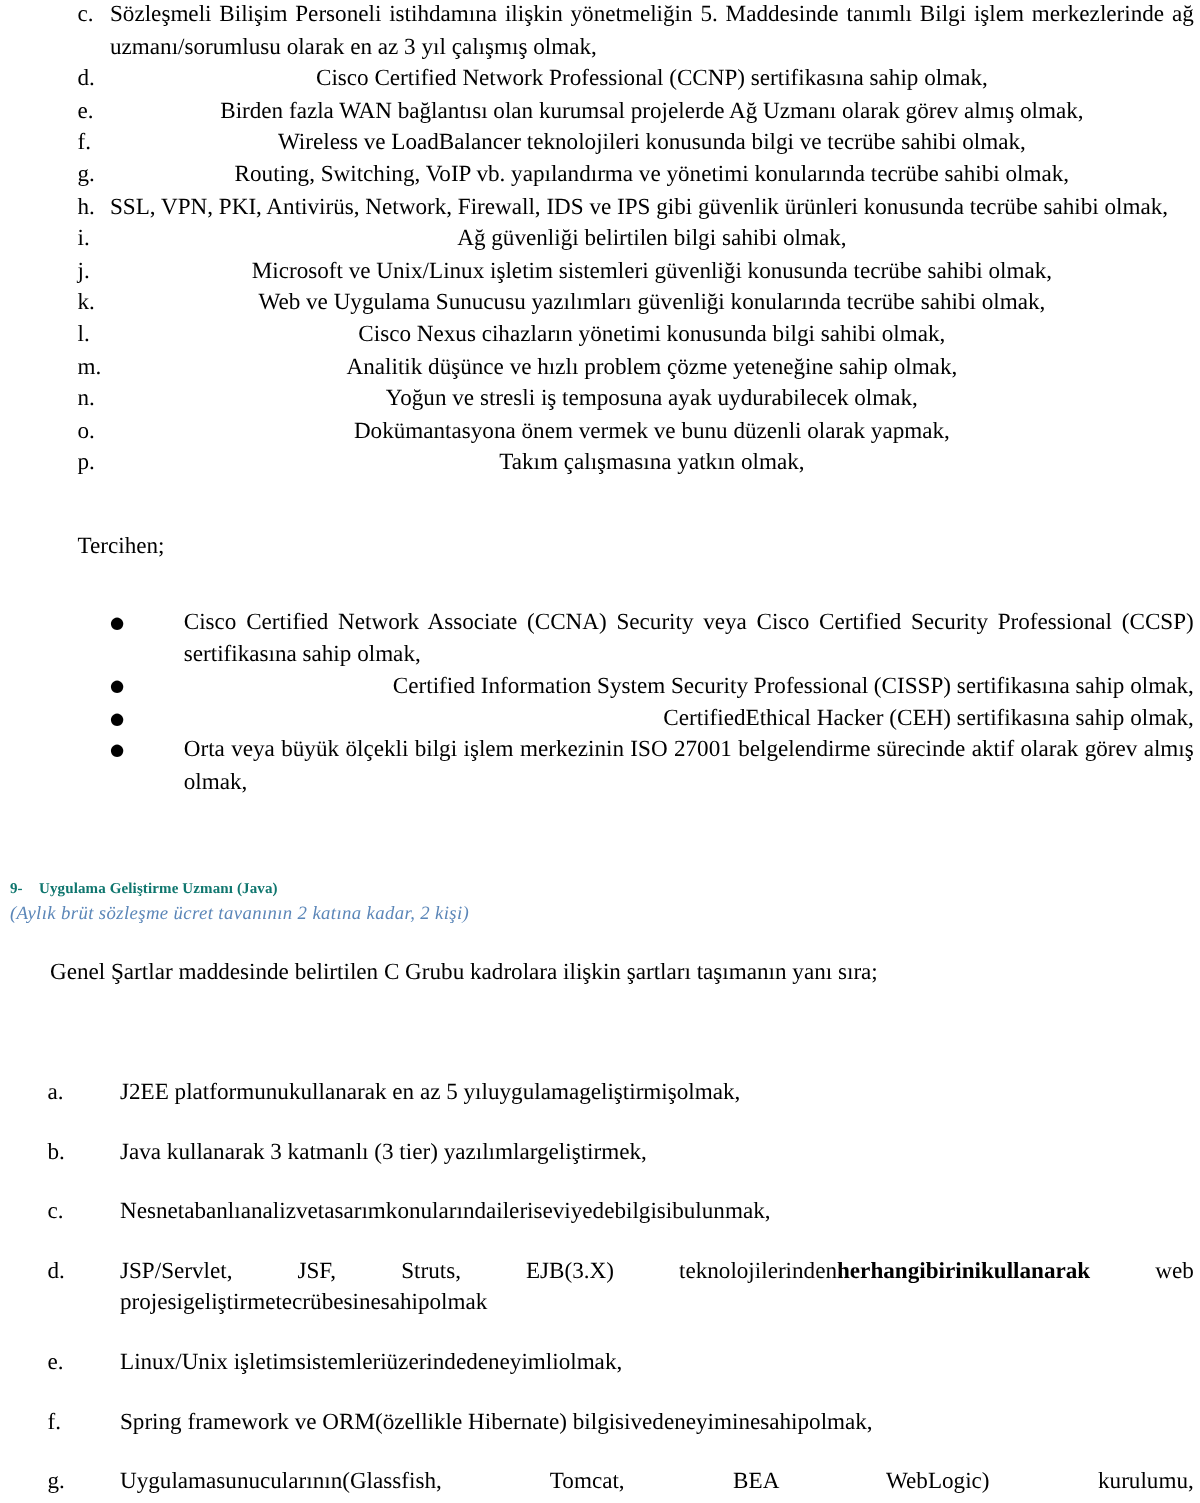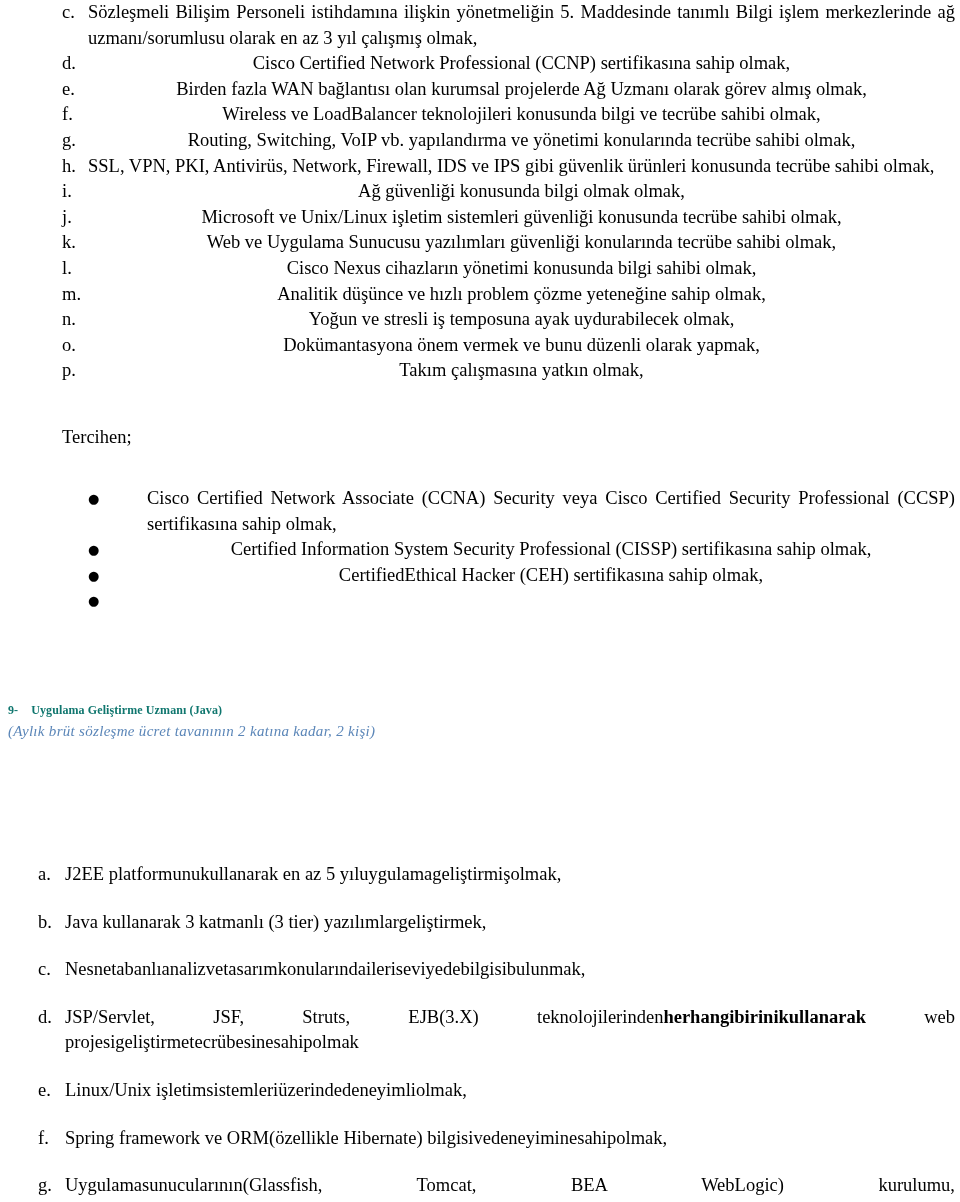--- a/index.html
+++ b/index.html
@@ -78,21 +78,21 @@
     font-family: "DejaVu Sans", sans-serif;
     font-size: 13px;
     line-height: 25.6px;
   }
   .bullet-text {
     flex: 1 1 auto;
     text-align: justify;
     text-justify: inter-word;
     margin-left: 35px;
   }
-  .bullet-text.nojust { text-align: center; }
+  .bullet-text.nojust { text-align: right; }
 
   
   .heading-row {
     position: absolute;
     left: 8px;
     top: 703px;
     font-size: 12px;
     font-weight: bold;
     color: #0f766e;
     letter-spacing: 0.1px;
@@ -133,20 +133,21 @@
     margin-bottom: 22px;
   }
   .alpha2-marker {
     width: 27px;
     flex: 0 0 27px;
   }
   .alpha2-text {
     flex: 1 1 auto;
     text-align: justify;
     text-justify: inter-word;
+    margin-left: 31px;
   }
   .alpha2-text.nojust { text-align: left; }
 
   b.inline-bold { font-weight: bold; }
 </style>
 </head>
 <body>
 
 <div class="page">
 
@@ -170,21 +171,21 @@
       <div class="alpha-item">
         <span class="alpha-marker">g.</span>
         <span class="alpha-text nojust">Routing, Switching, VoIP vb. yapılandırma ve yönetimi konularında tecrübe sahibi olmak,</span>
       </div>
       <div class="alpha-item">
         <span class="alpha-marker">h.</span>
         <span class="alpha-text">SSL, VPN, PKI, Antivirüs, Network, Firewall, IDS ve IPS gibi güvenlik ürünleri konusunda tecrübe sahibi olmak,</span>
       </div>
       <div class="alpha-item">
         <span class="alpha-marker">i.</span>
-        <span class="alpha-text nojust">Ağ güvenliği konusunda bilgi olmak olmak,</span>
+        <span class="alpha-text nojust">Ağ güvenliği belirtilen bilgi sahibi olmak,</span>
       </div>
       <div class="alpha-item">
         <span class="alpha-marker">j.</span>
         <span class="alpha-text nojust">Microsoft ve Unix/Linux işletim sistemleri güvenliği konusunda tecrübe sahibi olmak,</span>
       </div>
       <div class="alpha-item">
         <span class="alpha-marker">k.</span>
         <span class="alpha-text nojust">Web ve Uygulama Sunucusu yazılımları güvenliği konularında tecrübe sahibi olmak,</span>
       </div>
       <div class="alpha-item">
@@ -219,29 +220,31 @@
       <div class="bullet-item">
         <span class="bullet-marker">●</span>
         <span class="bullet-text nojust">Certified Information System Security Professional (CISSP) sertifikasına sahip olmak,</span>
       </div>
       <div class="bullet-item">
         <span class="bullet-marker">●</span>
         <span class="bullet-text nojust">CertifiedEthical Hacker (CEH) sertifikasına sahip olmak,</span>
       </div>
       <div class="bullet-item">
         <span class="bullet-marker">●</span>
+        <span class="bullet-text">Orta veya büyük ölçekli bilgi işlem merkezinin ISO 27001 belgelendirme sürecinde aktif olarak görev almış olmak,</span>
       </div>
     </div>
 
   <div class="heading-row">
     <span class="heading-num">9-</span><span>Uygulama Geliştirme Uzmanı (Java)</span>
   </div>
 
   <div class="subheading">(Aylık brüt sözleşme ücret tavanının 2 katına kadar, 2 kişi)</div>
 
+  <div class="intro-line">Genel Şartlar maddesinde belirtilen C Grubu kadrolara ilişkin şartları taşımanın yanı sıra;</div>
 
   <div class="alpha-list2" id="qual-list">
       <div class="alpha2-item">
         <span class="alpha2-marker">a.</span>
         <span class="alpha2-text nojust">J2EE platformunukullanarak en az 5 yıluygulamageliştirmişolmak,</span>
       </div>
       <div class="alpha2-item">
         <span class="alpha2-marker">b.</span>
         <span class="alpha2-text nojust">Java kullanarak 3 katmanlı (3 tier) yazılımlargeliştirmek,</span>
       </div>

